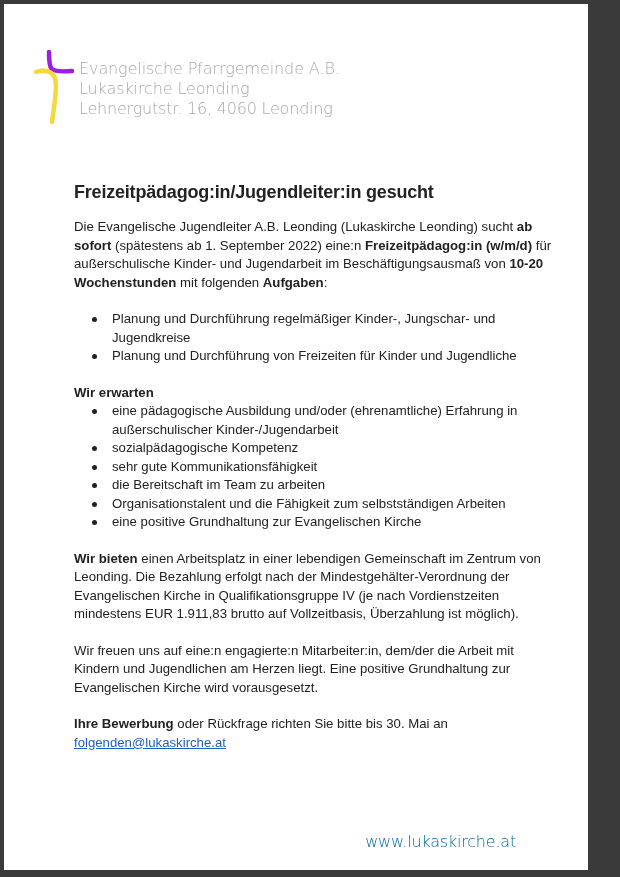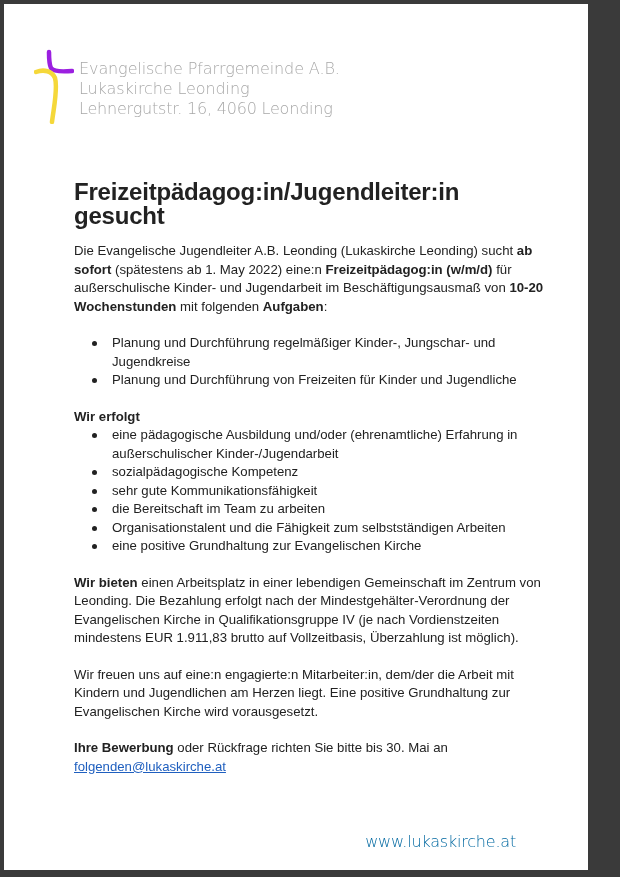--- a/index.html
+++ b/index.html
@@ -35,21 +35,21 @@
     .content {
       position: absolute;
       left: 70px; top: 176px;
       width: 480px;
       font-family: "Liberation Sans", sans-serif;
       color: #222;
       font-size: 13.2px;
       line-height: 18.5px;
     }
     .title {
-      font-size: 24px;
+      font-size: 18px;
       font-weight: bold;
       line-height: 24px;
       margin: 0 0 14px 0;
       color: #222;
       letter-spacing: -0.2px;
     }
     p { margin: 0; }
     .para { margin-bottom: 18px; }
     b { font-weight: bold; }
     ul {
@@ -93,28 +93,28 @@
 
   <div class="header-text">
     <div class="line1">Evangelische Pfarrgemeinde A.B.</div>
     <div class="line2">Lukaskirche Leonding</div>
     <div class="line3">Lehnergutstr. 16, 4060 Leonding</div>
   </div>
 
   <div class="content">
     <h1 class="title">Freizeitpädagog:in/Jugendleiter:in gesucht</h1>
 
-    <p class="para"><span>Die Evangelische Jugendleiter A.B. Leonding (Lukaskirche Leonding) sucht </span><b>ab sofort</b><span> (spätestens ab 1. May 2022) eine:n </span><b>Freizeitpädagog:in (w/m/d)</b><span> für außerschulische Kinder- und Jugendarbeit im Beschäftigungsausmaß von </span><b>10-20 Wochenstunden</b><span> mit folgenden </span><b>Aufgaben</b><span>:</span></p>
+    <p class="para"><span>Die Evangelische Jugendleiter A.B. Leonding (Lukaskirche Leonding) sucht </span><b>ab sofort</b><span> (spätestens ab 1. September 2022) eine:n </span><b>Freizeitpädagog:in (w/m/d)</b><span> für außerschulische Kinder- und Jugendarbeit im Beschäftigungsausmaß von </span><b>10-20 Wochenstunden</b><span> mit folgenden </span><b>Aufgaben</b><span>:</span></p>
 
     <ul class="list-block">
       <li>Planung und Durchführung regelmäßiger Kinder-, Jungschar- und Jugendkreise</li>
       <li>Planung und Durchführung von Freizeiten für Kinder und Jugendliche</li>
     </ul>
 
-    <p><b>Wir erfolgt</b></p>
+    <p><b>Wir erwarten</b></p>
     <ul class="list-block">
       <li>eine pädagogische Ausbildung und/oder (ehrenamtliche) Erfahrung in außerschulischer Kinder-/Jugendarbeit</li>
       <li>sozialpädagogische Kompetenz</li>
       <li>sehr gute Kommunikationsfähigkeit</li>
       <li>die Bereitschaft im Team zu arbeiten</li>
       <li>Organisationstalent und die Fähigkeit zum selbstständigen Arbeiten</li>
       <li>eine positive Grundhaltung zur Evangelischen Kirche</li>
     </ul>
 
     <p class="para"><b>Wir bieten</b><span> einen Arbeitsplatz in einer lebendigen Gemeinschaft im Zentrum von Leonding. Die Bezahlung erfolgt nach der Mindestgehälter-Verordnung der Evangelischen Kirche in Qualifikationsgruppe IV (je nach Vordienstzeiten mindestens EUR 1.911,83 brutto auf Vollzeitbasis, Überzahlung ist möglich).</span></p>

